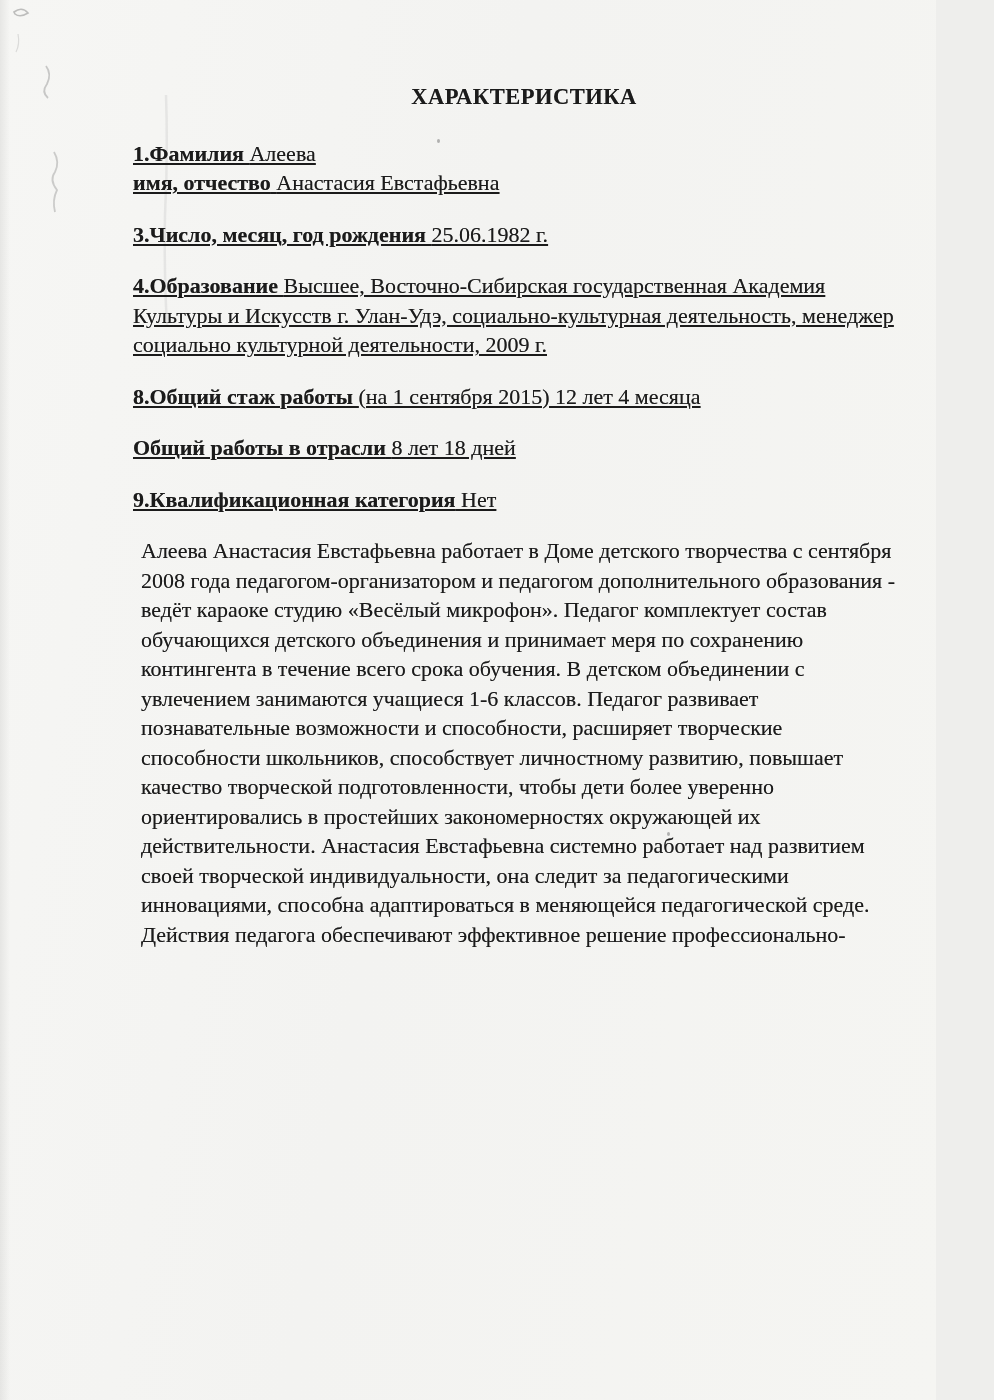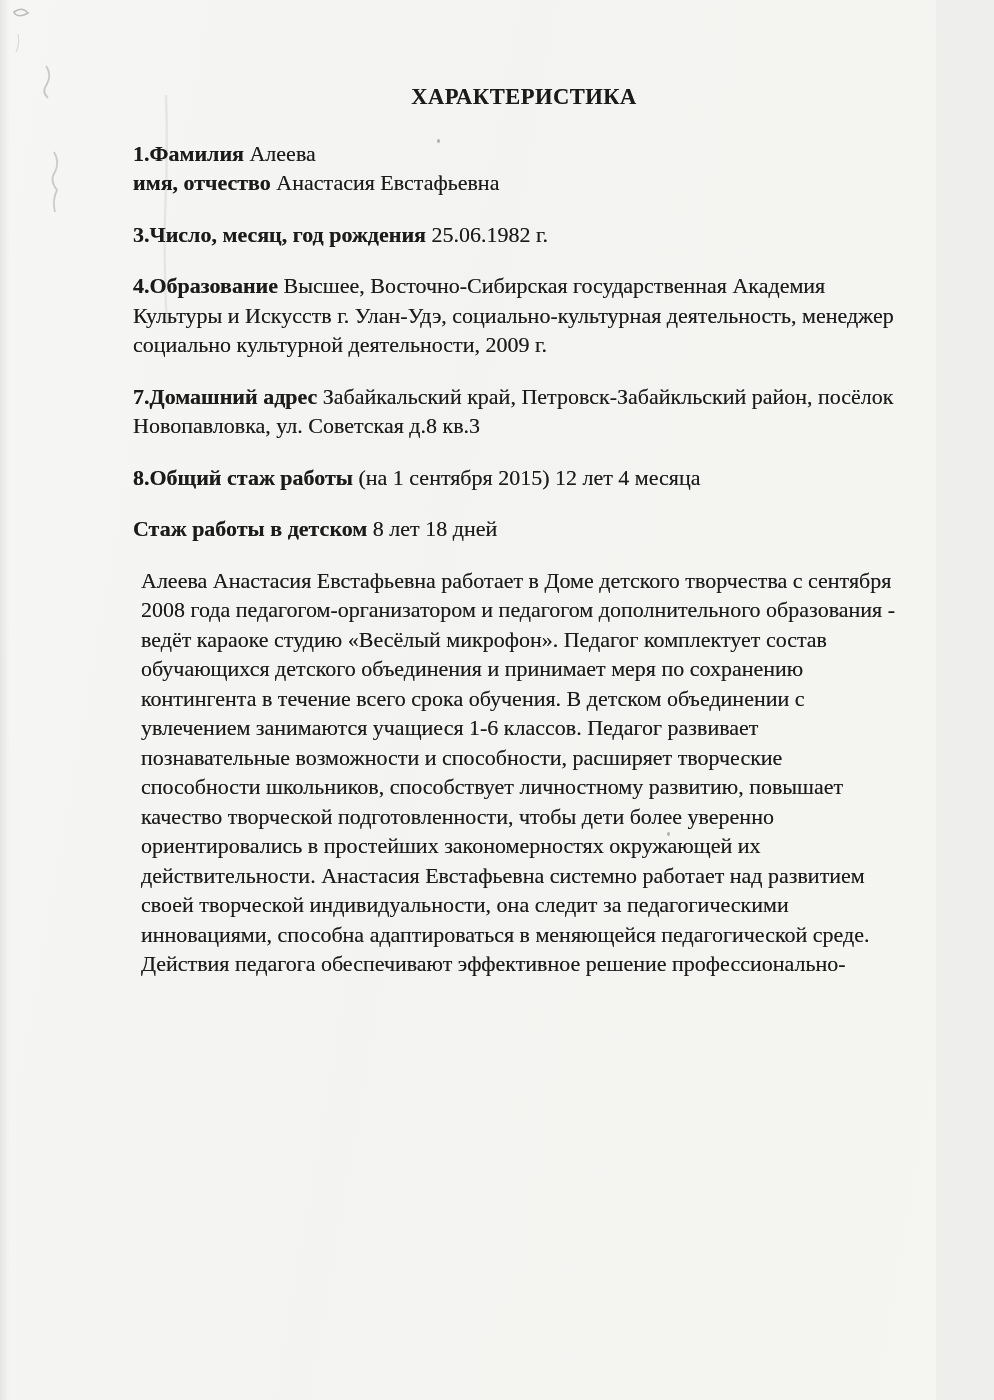--- a/index.html
+++ b/index.html
@@ -29,21 +29,21 @@
     line-height: 29.5px;
     text-shadow: 0 0 0.6px rgba(20,20,20,0.55);
   }
   h1.doc-title {
     margin: 0 0 27px 0;
     text-align: center;
     font-size: 22.5px;
     font-weight: bold;
     letter-spacing: 0.5px;
   }
-  .block { margin: 0 0 22px 0; }
+  .block { margin: 0 0 22px 0; text-decoration: underline; }
   .lbl { font-weight: bold; }
   .para { margin: 8px; }
   
   .smudge { position: absolute; pointer-events: none; }
   .speck {
     position: absolute; width: 3px; height: 4px; border-radius: 50%;
     background: rgba(110,110,110,0.5); pointer-events: none;
   }
 </style>
 </head>
@@ -89,38 +89,38 @@
 
     <div class="block">
       <div>
         <b class="lbl">4.Образование</b>
         <span class="val">Высшее, Восточно-Сибирская государственная Академия Культуры и Искусств г. Улан-Удэ, социально-культурная деятельность, менеджер социально культурной деятельности, 2009 г.</span>
       </div>
     </div>
 
 
 
-    <div class="block">
-      <div>
-        <b class="lbl">7.Домашний адрес</b>
-        <span class="val">Забайкальский край, Петровск-Забайкльский район, посёлок Новопавловка, ул. Советская д.8 кв.3</span>
-      </div>
-    </div>
 
     <div class="block">
       <div>
         <b class="lbl">8.Общий стаж работы</b>
         <span class="val">(на 1 сентября 2015) 12 лет 4 месяца</span>
       </div>
     </div>
 
     <div class="block">
       <div>
-        <b class="lbl">Стаж работы в детском</b>
+        <b class="lbl">Общий работы в отрасли</b>
         <span class="val">8 лет 18 дней</span>
       </div>
     </div>
 
+    <div class="block">
+      <div>
+        <b class="lbl">9.Квалификационная категория</b>
+        <span class="val">Нет</span>
+      </div>
+    </div>
 
     <p class="para">Алеева Анастасия Евстафьевна работает в Доме детского творчества с сентября 2008 года педагогом-организатором и педагогом дополнительного образования - ведёт караоке студию «Весёлый микрофон». Педагог комплектует состав обучающихся детского объединения и принимает меря по сохранению контингента в течение всего срока обучения. В детском объединении с увлечением занимаются учащиеся 1-6 классов. Педагог развивает познавательные возможности и способности, расширяет творческие способности школьников, способствует личностному развитию, повышает качество творческой подготовленности, чтобы дети более уверенно ориентировались в простейших закономерностях окружающей их действительности. Анастасия Евстафьевна системно работает над развитием своей творческой индивидуальности, она следит за педагогическими инновациями, способна адаптироваться в меняющейся педагогической среде. Действия педагога обеспечивают эффективное решение профессионально-</p>
 
   </div>
 </div>
 
 </body></html>

